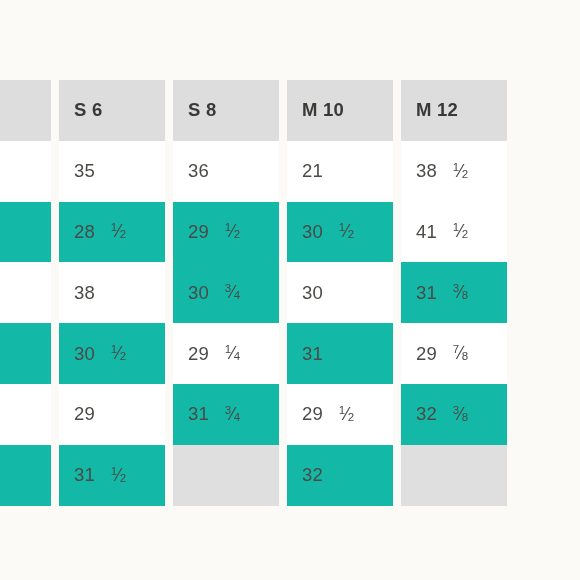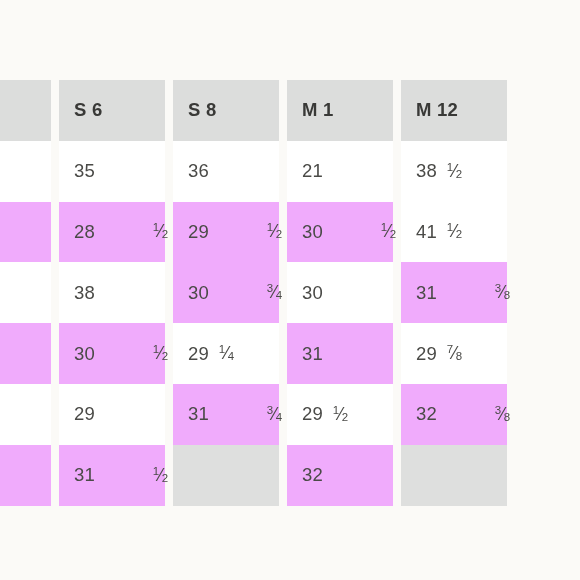--- a/index.html
+++ b/index.html
@@ -61,28 +61,28 @@
   }
 
   .cell.header {
     background: #dcdddc;
     font-weight: bold;
     font-size: 18.5px;
     color: #393937;
     letter-spacing: 0.2px;
   }
 
-  .cell.shade-a { background: #f0abfc; gap: 48px; }
+  .cell.shade-a { background: #14b8a6; }
   .cell.shade-b { background: #ffffff; }
 
   .frac {
     display: inline-block;
     position: relative;
     top: -0.5px;
-    margin-left: 10px;
+    margin-left: 16px;
     font-size: 18.5px;
   }
   .frac .num {
     font-size: 0.62em;
     vertical-align: 0.52em;
     letter-spacing: 0;
   }
   .frac .sl {
     font-size: 0.95em;
     margin: 0 -0.5px 0 0px;
@@ -148,21 +148,21 @@
           <div class="cell shade-b">
             <span>29</span>
             <span class="frac"><span class="num">1</span><span class="sl">⁄</span><span class="den">4</span></span>
           </div>
           <div class="cell shade-a">
             <span>31</span>
             <span class="frac"><span class="num">3</span><span class="sl">⁄</span><span class="den">4</span></span>
           </div>
         </div>
         <div class="col">
-          <div class="cell header">M 1</div>
+          <div class="cell header">M 10</div>
           <div class="cell shade-b">
             <span>21</span>
           </div>
           <div class="cell shade-a">
             <span>30</span>
             <span class="frac"><span class="num">1</span><span class="sl">⁄</span><span class="den">2</span></span>
           </div>
           <div class="cell shade-b">
             <span>30</span>
           </div>

